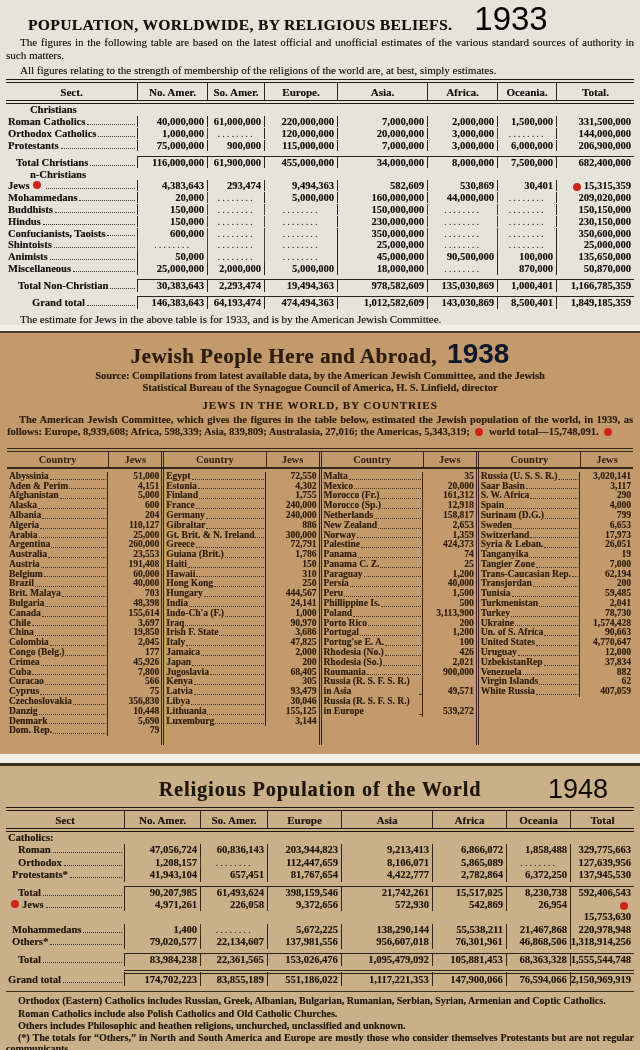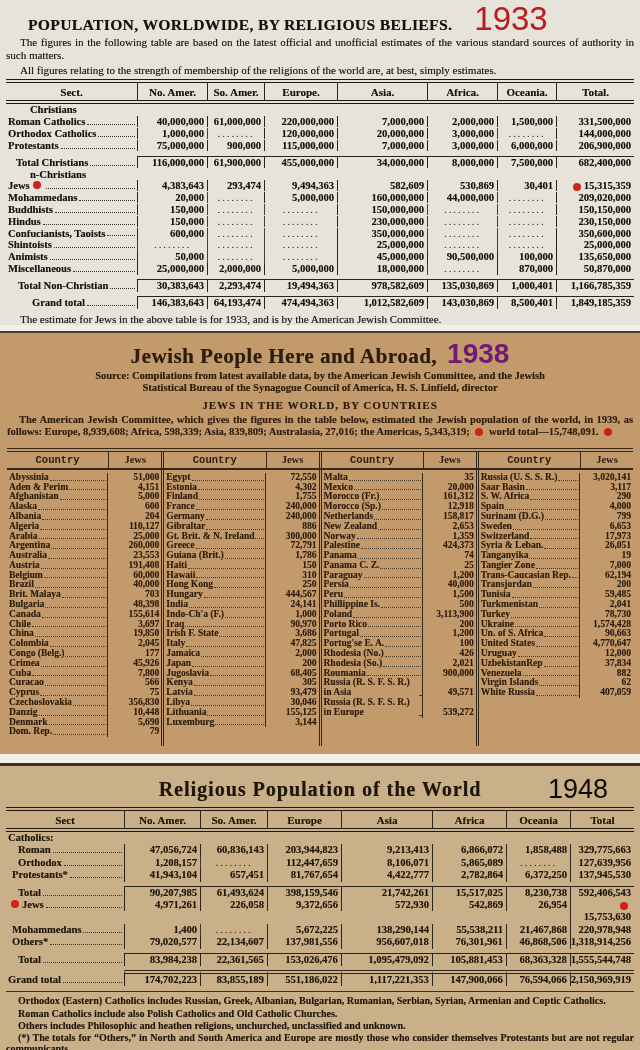--- a/index.html
+++ b/index.html
@@ -8,21 +8,21 @@
     background:#f3f0e9;
     font-family:"Liberation Serif","DejaVu Serif",serif;
   }
   .section{position:absolute;left:0;width:640px;overflow:hidden;}
   
   #sec1933{top:0;height:325px;background:#e6e3da;color:#14100c;padding:0;}
   #sec1933 .inner{padding:4px 6px 0 6px;}
   .t33-titleline{display:flex;align-items:flex-end;padding-left:22px;}
   .t33-title{font-weight:bold;font-size:15.5px;letter-spacing:.4px;padding-top:7px;
     text-shadow:.4px .4px 0 rgba(20,10,0,.45);}
-  .year-big{font-family:"Liberation Sans","DejaVu Sans",sans-serif;color:#b91c1c;}
+  .year-big{font-family:"Liberation Sans","DejaVu Sans",sans-serif;color:#000000;}
   #year1933{font-size:33px;line-height:30px;margin-left:22px;}
   .t33-intro{font-size:11px;line-height:1.16;text-align:justify;margin:2px 0 0 0;
     text-shadow:.3px .3px 0 rgba(20,10,0,.4);}
   .t33-intro .ind{display:inline-block;width:14px;}
   
   .secttab{border-top:4px double #1d1813;margin-top:3px;font-weight:bold;
     text-shadow:.3px .3px 0 rgba(20,10,0,.4);}
   .secttab .thead{display:flex;border-bottom:4px double #1d1813;font-size:11px;}
   .secttab .thead .tcell{text-align:center;border-left:1px solid #2a241c;padding:3px 0 2px 0;}
   .secttab .thead .tcell:first-child{border-left:none;}
@@ -44,34 +44,34 @@
   .t33 .c4{width:90px;}.t33 .c5{width:70px;}.t33 .c6{width:59px;}.t33 .c7{flex:1;}
   .t33-foot{font-size:11px;margin-top:4px;padding-left:14px;
     text-shadow:.3px .3px 0 rgba(20,10,0,.4);}
   
   #sec1938{top:331px;height:421px;background:#c39a6b;color:#2b1c0c;
     border-top:2px solid #4a3b28;}
   #sec1938 .inner{padding:5px 7px 0 7px;}
   .t38-titleline{text-align:center;}
   .t38-title{font-weight:bold;font-size:21px;letter-spacing:.5px;display:inline;
     text-shadow:.4px .4px 0 rgba(40,20,0,.5);}
-  #year1938{font-size:28px;display:inline;margin-left:6px;font-weight:bold;color:#701a75;}
+  #year1938{font-size:28px;display:inline;margin-left:6px;font-weight:bold;color:#0f172a;}
   .t38-source{font-size:10.5px;font-weight:bold;text-align:center;line-height:1.15;
     text-shadow:.3px .3px 0 rgba(40,20,0,.4);}
   .t38-sub{font-size:11px;font-weight:bold;text-align:center;letter-spacing:1px;margin-top:5px;
     text-shadow:.3px .3px 0 rgba(40,20,0,.45);}
   .t38-intro{font-size:10.5px;font-weight:bold;line-height:1.1;text-align:justify;margin-top:3px;
     text-shadow:.3px .3px 0 rgba(40,20,0,.35);}
   .t38-intro .ind{display:inline-block;width:12px;}
   .ctable{border-top:4px double #33271a;margin-top:4px;}
   .chead{display:flex;border-bottom:2px solid #33271a;font-weight:bold;font-size:10.5px;}
   .chead .cg{flex:1;display:flex;border-left:3px double #33271a;}
   .chead .cg:first-child{border-left:none;}
   .chead .hc{text-align:center;padding:2px 0;}
-  .chead .hc.country{flex:1;font-family:Liberation Mono, monospace;}
+  .chead .hc.country{flex:1;}
   .chead .hc.jews{width:52px;border-left:1px solid #33271a;}
   .cbody{display:flex;height:276px;overflow:hidden;}
   .cgroup{flex:1;border-left:3px double #33271a;padding-top:3px;overflow:hidden;}
   .cgroup:first-child{border-left:none;}
   .crow{display:flex;align-items:stretch;min-height:9.8px;font-size:9.5px;font-weight:bold;
     line-height:9.8px;text-shadow:.3px .3px 0 rgba(40,20,0,.35);}
   .cname{max-width:99px;padding-left:2px;}
   .crow .leader{border-bottom:1px dotted #4a3a24;margin:0 1px 2px 1px;align-self:flex-end;}
   .cval{width:51px;border-left:1px solid #33271a;display:flex;justify-content:flex-end;
     align-items:flex-end;padding-right:2px;flex:none;}

